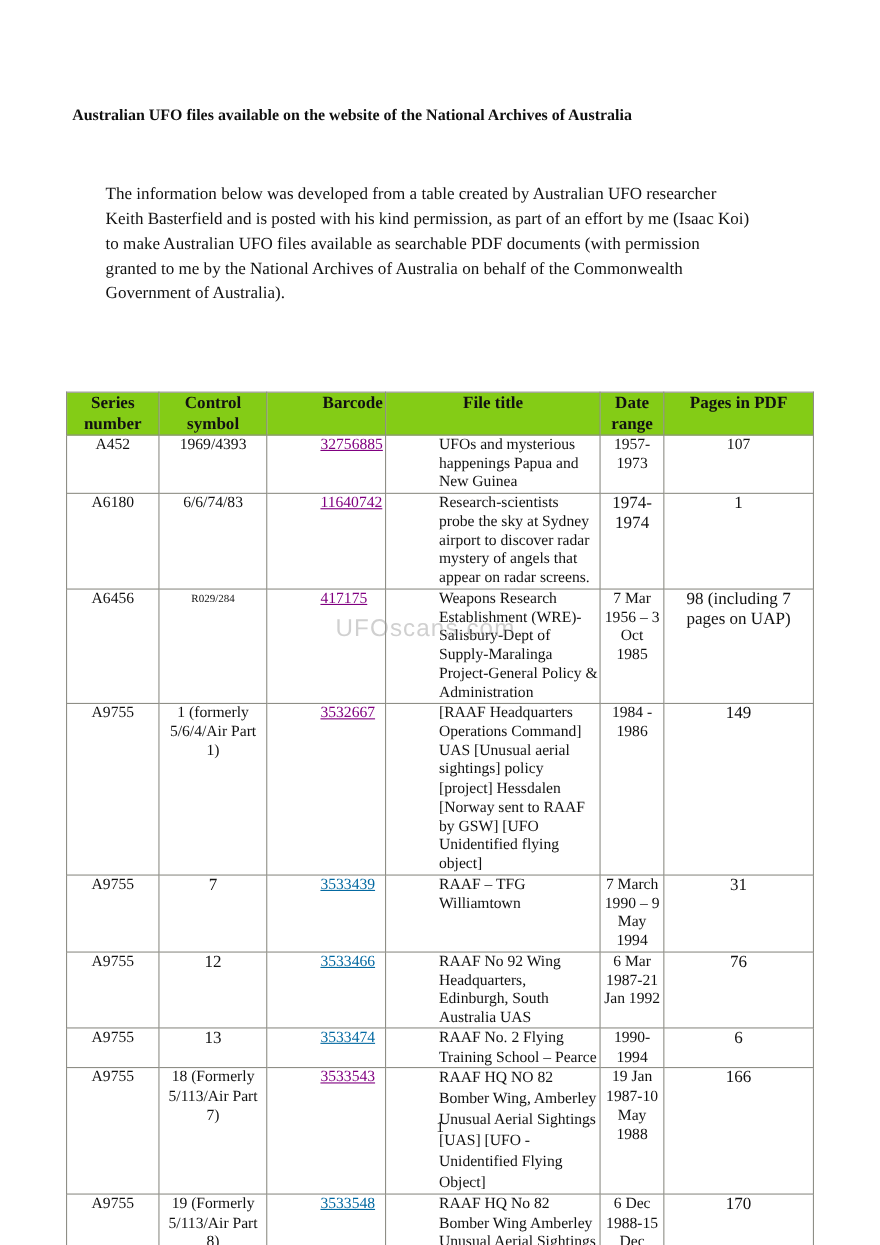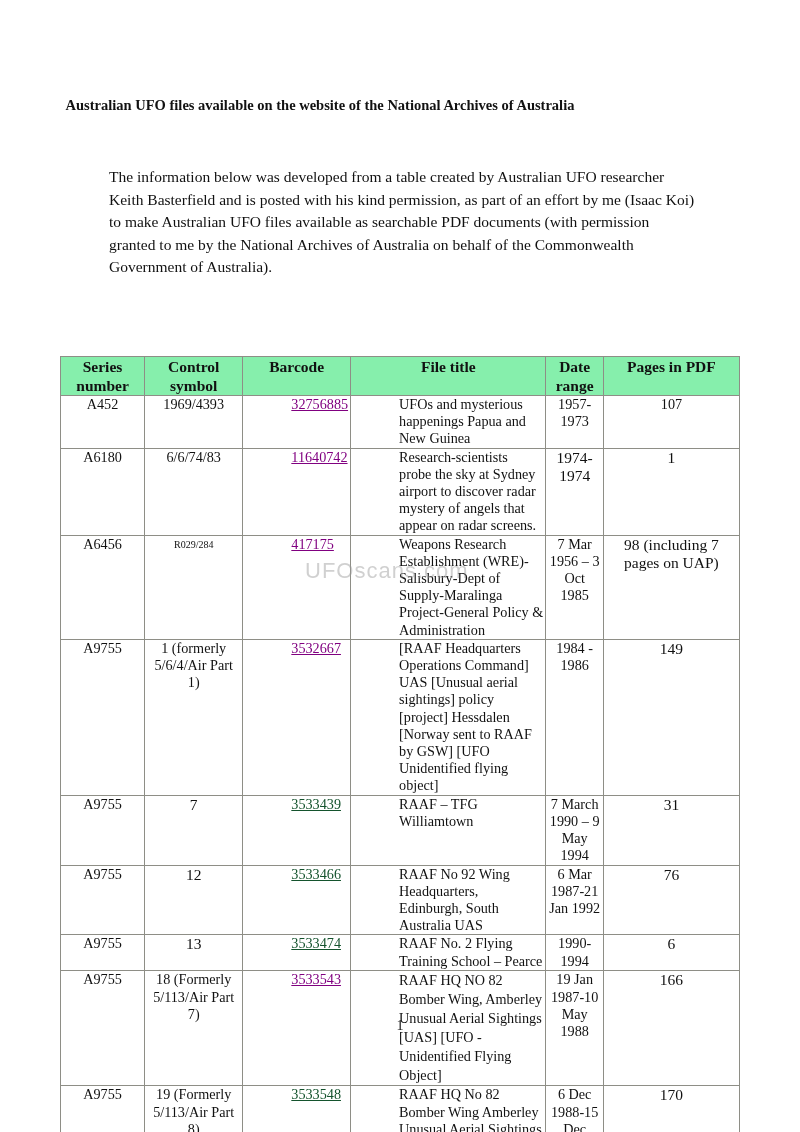--- a/index.html
+++ b/index.html
@@ -1,26 +1,26 @@
 <!DOCTYPE html>
 <html><head>
   <meta charset="utf-8">
   <style>
     html, body { margin: 0; padding: 0; background: #ffffff; }
     body { width: 800px; height: 1132px; position: relative; font-family: "Liberation Serif", serif; color: #111; overflow: hidden; }
     .title { position: absolute; top: 97px; left: 0; width: 640px; text-align: center; font-weight: bold; font-size: 14.5px; }
-    .intro { position: absolute; top: 166px; left: 109px; width: 600px; font-size: 15.5px; line-height: 22.5px; }
+    .intro { position: absolute; top: 166px; left: 96px; width: 600px; font-size: 15.5px; line-height: 22.5px; }
     .intro div { white-space: nowrap; }
     table.files { position: absolute; top: 356px; left: 60px; width: 680px; border-collapse: collapse; font-size: 14.2px; line-height: 17.2px; }
     table.files th, table.files td { border: 1.5px solid #8e8e86; vertical-align: top; padding: 0 2px; }
-    table.files th { background: #86efac; font-weight: bold; font-size: 15.5px; line-height: 18.5px; padding-top: 1px; }
+    table.files th { background: #84cc16; font-weight: bold; font-size: 15.5px; line-height: 18.5px; padding-top: 1px; }
     table.files td.c { text-align: center; }
     table.files td.l { text-align: left; padding-left: 48px; }
     a.visited { color: #800080; text-decoration: underline; }
-    a.unvisited { color: #14532d; text-decoration: underline; margin-top: 22px; }
+    a.unvisited { color: #0369a1; text-decoration: underline; margin-top: 22px; }
     .big { font-size: 15.5px; line-height: 18.5px; }
     .watermark { position: absolute; top: 558px; left: 305px; font-family: "Liberation Sans", sans-serif; font-size: 22px; color: rgba(150,150,150,0.45); letter-spacing: 1px; pointer-events: none; }
     .pagenum { position: absolute; top: 1018px; left: 0; width: 800px; text-align: center; font-size: 14px; }
   </style>
 </head>
 <body>
 
 <div class="title">Australian UFO files available on the website of the National Archives of Australia</div>
 
 <div class="intro">
@@ -37,21 +37,21 @@
       <col style="width:103px">
       <col style="width:81px">
       <col style="width:204px">
       <col style="width:58px">
       <col style="width:146px">
   </colgroup>
   <thead>
     <tr>
       <th>Series number</th>
       <th>Control symbol</th>
-      <th style="text-align:center">Barcode</th>
+      <th style="text-align:right">Barcode</th>
       <th>File title</th>
       <th>Date range</th>
       <th>Pages in PDF</th>
     </tr>
   </thead>
   <tbody>
     <tr style="height:35px">
       <td class="c">A452</td>
       <td class="c">1969/4393</td>
       <td class="l"><a class="visited">32756885</a></td>

